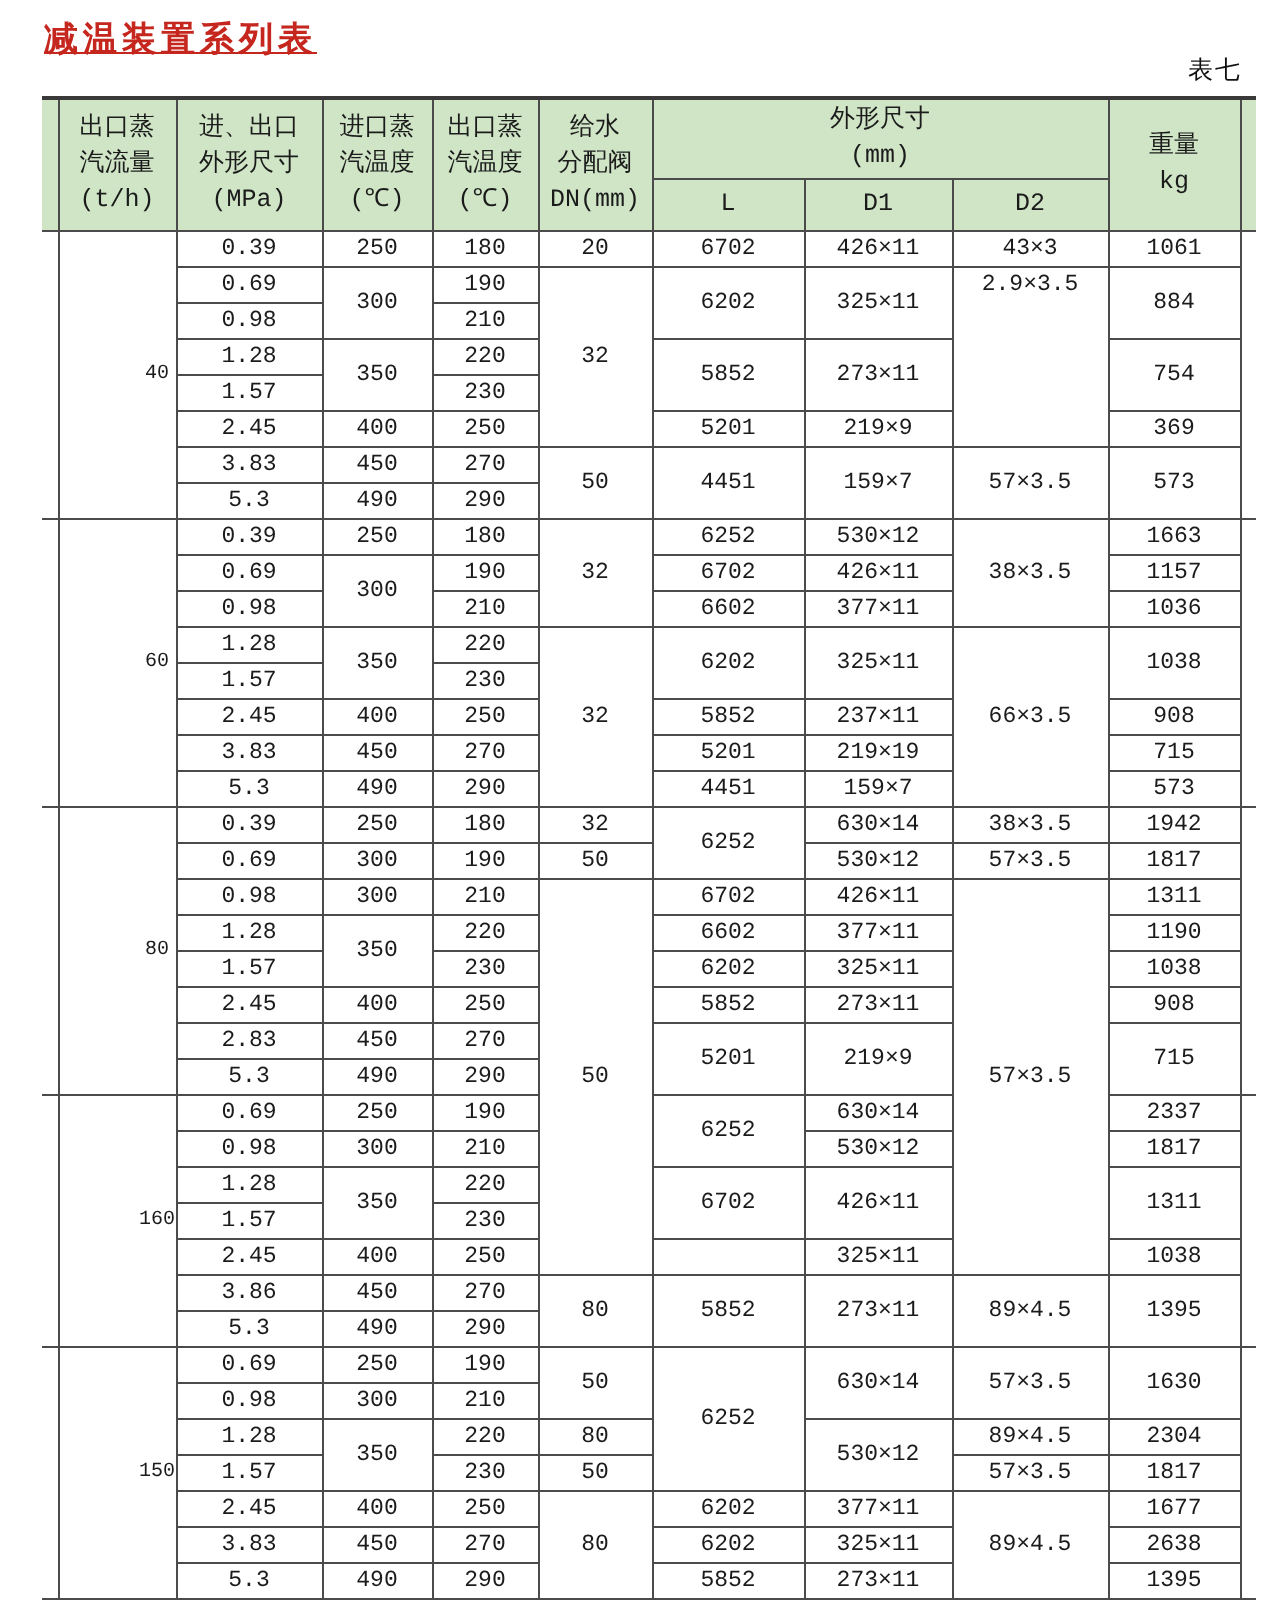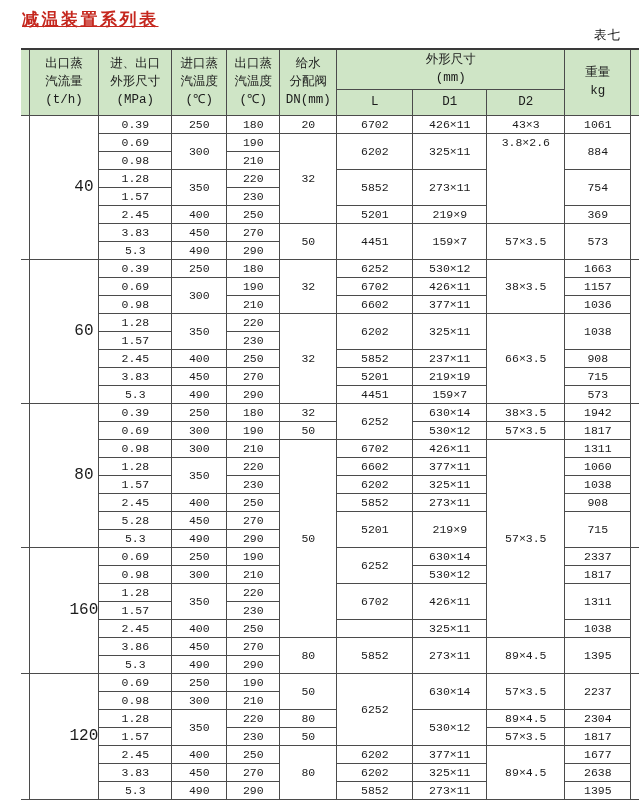--- a/index.html
+++ b/index.html
@@ -28,21 +28,21 @@
   thead th, thead td {
     background:var(--header-bg,#cfe5c6);
     font-weight:normal; font-size:12.5px; line-height:1.45;
     white-space:pre-line;
   }
   thead tr:first-child > * { border-top:2px solid #3a3a3a; }
   thead tr:first-child { height:40px; }
   thead tr:last-child  { height:26px; }
   tbody tr { height:18px; }
   tbody td { font-size:11.5px; }
-  td.flow { font-size:16px;padding-left:40px; }
+  td.flow { font-size:10px;padding-left:40px; }
   td.sp, th.sp { border-left:none; border-right:none; }
   tbody td.sp { border-top:none; border-bottom:1px solid var(--border-color,#4b4b4b); }
   thead td.sp { border-bottom:1px solid var(--border-color,#4b4b4b); }
   td.vtop { vertical-align:top; padding-top:2px; line-height:1.2; }
 </style>
 </head>
 <body>
 
 <div class="page-title">减温装置系列表</div>
 <div class="table-label">表七</div>
@@ -105,21 +105,21 @@
         <td>1061</td>
         <td rowspan="8" class="sp"></td>
       </tr>
       <tr>
         <td>0.69</td>
         <td rowspan="2">300</td>
         <td>190</td>
         <td rowspan="5">32</td>
         <td rowspan="2">6202</td>
         <td rowspan="2">325×11</td>
-        <td rowspan="5" class="vtop">3.8×2.6</td>
+        <td rowspan="5" class="vtop">2.9×3.5</td>
         <td rowspan="2">884</td>
       </tr>
       <tr>
         <td>0.98</td>
         <td>210</td>
       </tr>
       <tr>
         <td>1.28</td>
         <td rowspan="2">350</td>
         <td>220</td>
@@ -251,39 +251,39 @@
         <td>426×11</td>
         <td rowspan="11">57×3.5</td>
         <td>1311</td>
       </tr>
       <tr>
         <td>1.28</td>
         <td rowspan="2">350</td>
         <td>220</td>
         <td>6602</td>
         <td>377×11</td>
-        <td>1060</td>
+        <td>1190</td>
       </tr>
       <tr>
         <td>1.57</td>
         <td>230</td>
         <td>6202</td>
         <td>325×11</td>
         <td>1038</td>
       </tr>
       <tr>
         <td>2.45</td>
         <td>400</td>
         <td>250</td>
         <td>5852</td>
         <td>273×11</td>
         <td>908</td>
       </tr>
       <tr>
-        <td>5.28</td>
+        <td>2.83</td>
         <td>450</td>
         <td>270</td>
         <td rowspan="2">5201</td>
         <td rowspan="2">219×9</td>
         <td rowspan="2">715</td>
       </tr>
       <tr>
         <td>5.3</td>
         <td>490</td>
         <td>290</td>
@@ -336,29 +336,29 @@
         <td rowspan="2">89×4.5</td>
         <td rowspan="2">1395</td>
       </tr>
       <tr>
         <td>5.3</td>
         <td>490</td>
         <td>290</td>
       </tr>
       <tr>
         <td rowspan="7" class="sp"></td>
-        <td rowspan="7" class="flow">120</td>
+        <td rowspan="7" class="flow">150</td>
         <td>0.69</td>
         <td>250</td>
         <td>190</td>
         <td rowspan="2">50</td>
         <td rowspan="4">6252</td>
         <td rowspan="2">630×14</td>
         <td rowspan="2">57×3.5</td>
-        <td rowspan="2">2237</td>
+        <td rowspan="2">1630</td>
         <td rowspan="7" class="sp"></td>
       </tr>
       <tr>
         <td>0.98</td>
         <td>300</td>
         <td>210</td>
       </tr>
       <tr>
         <td>1.28</td>
         <td rowspan="2">350</td>

